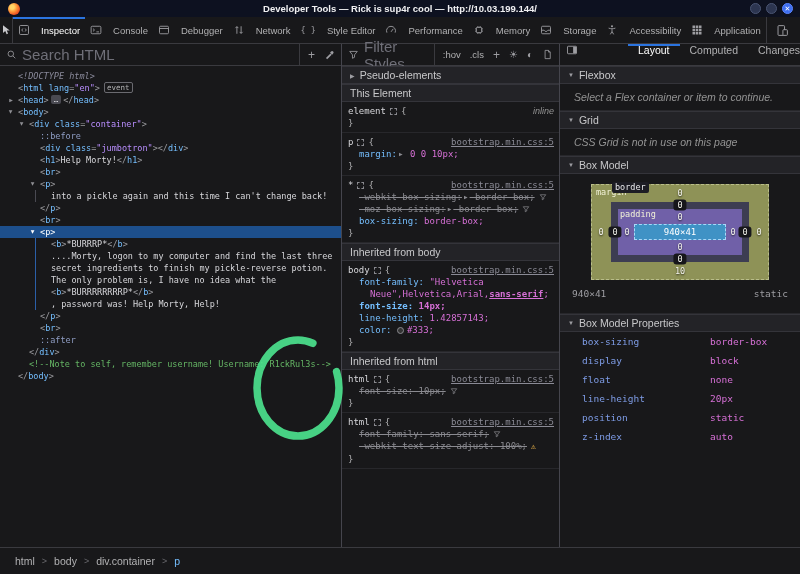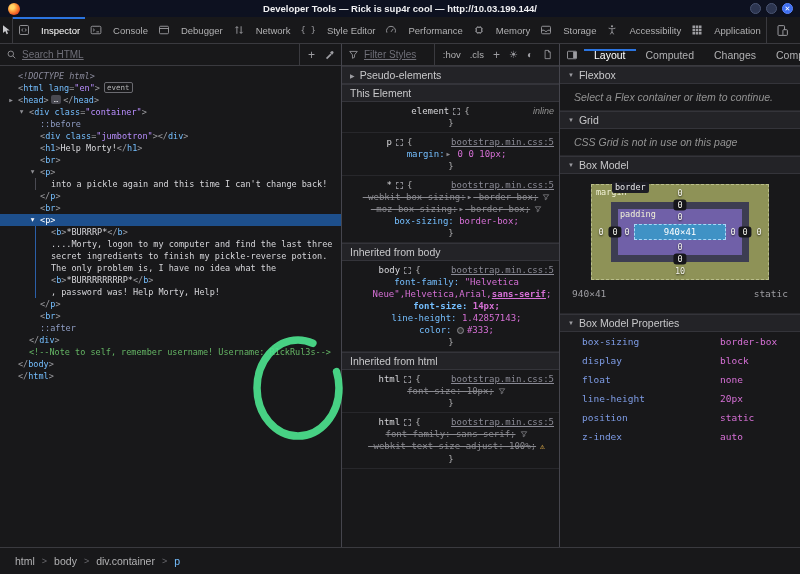--- a/index.html
+++ b/index.html
@@ -28,21 +28,21 @@
   .more-dots { color:#9d9da2; font-size:11px; letter-spacing:1px; }
 
   
   #main { display:flex; height:503px; }
   #markup-panel { width:342px; border-right:1px solid #45454d; display:flex; flex-direction:column; }
   #rules-panel  { width:218px; border-right:1px solid #45454d; display:flex; flex-direction:column; }
   #layout-panel { width:240px; display:flex; flex-direction:column; }
 
   .mini-bar { height:22px; border-bottom:1px solid #3a3a3f; display:flex; align-items:center; padding:0 6px; gap:5px; flex:none; }
   .mini-bar svg { width:11px; height:11px; }
-  .placeholder { color:#6f6f78; font-size:10px; flex:1;text-decoration:underline; }
+  .placeholder { color:#6f6f78; font-size:15px; flex:1; }
   .mini-right { display:flex; align-items:center; gap:9px; border-left:1px solid #3a3a3f; padding-left:8px; height:100%; }
   .tgl { color:#b1b1b3; font-size:9.5px; }
   .sun { color:#9d9da2; font-size:10px; }
   .moon { color:#9d9da2; font-size:10px; }
   .plus { color:#9d9da2; font-size:12px; }
 
   
   #tree { position:relative; flex:1; padding-top:4px; font:8.5px/12px "DejaVu Sans Mono", monospace; overflow:hidden; }
   .mline { position:relative; height:12px; white-space:pre; }
   .mline.selected { background:#1d4f8c; }
@@ -59,56 +59,56 @@
 
   
   #breadcrumbbar { position:absolute; left:0; right:0; bottom:0; height:27px; background:#18181a; border-top:1px solid #3a3a3f; display:flex; align-items:center; gap:7px; padding-left:15px; font-size:10.5px; color:#b1b1b3; }
   .crumb.current { color:#75bfff; }
   .crumb-sep { color:#6a6a6f; font-size:9px; }
 
   
   .rsec-header { background:#232327; border-top:1px solid #34343a; border-bottom:1px solid #34343a; color:#c8c8ca; font-size:10.5px; height:18px; display:flex; align-items:center; gap:5px; padding-left:8px; flex:none; }
   .hdr-arrow { font-size:6px; color:#9d9da2; }
   .rcard { padding:3px 0; border-bottom:1px solid #27272b; font:9px/12px "DejaVu Sans Mono", monospace; }
-  .rline { padding:0 5px 0 6px; white-space:pre; overflow:hidden;text-align:center; }
+  .rline { padding:0 5px 0 6px; white-space:pre; overflow:hidden; }
   .r-sel { color:#d7d7db; } .r-punc { color:#b1b1b3; }
   .r-name { color:#75bfff; } .r-val { color:#d670d6; }
   .r-valu { color:#d670d6; text-decoration:underline;font-weight:bold; }
   .r-struck { color:#8a8a90; text-decoration:line-through; }
   .r-note { float:right; color:#939393; font-style:italic; font-family:"Liberation Sans",sans-serif; font-size:9px; }
   .r-link { float:right; color:#8a8a95; text-decoration:underline; }
   .icon-expand { display:inline-block; color:#8a8a90; font-size:6px; margin:0 2px; vertical-align:1px; }
   .icon-funnel svg { width:8px; height:8px; margin-left:4px; vertical-align:-1px; }
   .icon-warn { color:#ffc24f; font-size:8px; margin-left:4px; }
   .swatch { display:inline-block; width:7px; height:7px; border-radius:50%; border:1px solid #8a8a90; margin-right:3px; vertical-align:-1px; }
   .icon-target { display:inline-block; width:7px; height:7px; border:1px dashed #8a8a90; margin:0 4px 0 4px; vertical-align:-1px; }
 
   
-  #rtabs { height:22px; border-bottom:1px solid #3a3a3f; display:flex; align-items:center; font-size:10.5px; color:#b1b1b3; flex:none; }
+  #rtabs { height:22px; border-bottom:1px solid #3a3a3f; display:flex; align-items:flex-start; font-size:10.5px; color:#b1b1b3; flex:none;gap:44px; }
   .rtab { display:flex; align-items:center; padding:0 10px; position:relative; white-space:nowrap; }
   .rtab.active { color:#fff; }
   .rtab.active::before { content:''; position:absolute; top:0; left:0; right:0; height:2px; background:#2b74e0; }
   .sidebar-toggle { display:flex; align-items:center; padding:0 6px; }
   .sidebar-toggle svg { width:12px; height:12px; }
   .lmsg { font-size:10.5px; font-style:italic; color:#939393; padding:7px 0 7px 14px; border-bottom:1px solid #27272b; }
 
   
   #bm-wrap { position:relative; height:140px; border-bottom:1px solid #27272b; flex:none; }
   .bm-margin { position:absolute; left:31px; top:10px; width:178px; height:96px; background:#8e9257; border:1px dashed #b9bd8a; }
   .bm-border { position:absolute; left:19px; top:17px; width:138px; height:60px; background:#3d3d52; }
   .bm-padding { position:absolute; left:7px; top:7px; width:124px; height:46px; background:#7060a8; }
   .bm-content { position:absolute; left:16px; top:15px; width:92px; height:16px; background:#3f92c5; border:1px dashed #a8d8f8; display:flex; align-items:center; justify-content:center; color:#fff; font:9px "DejaVu Sans Mono",monospace; }
   .bm-num { position:absolute; transform:translate(-50%,-50%); color:#f2f2ec; font:8.5px "DejaVu Sans Mono",monospace; text-shadow:0 1px 2px rgba(0,0,0,.7); }
   .bm-pill { background:#17171b; border-radius:3px; padding:0 4px; line-height:11px; }
   .bm-label { position:absolute; font:8.5px "DejaVu Sans Mono",monospace; color:#f2f2d8; }
   .bm-label.chip { background:#1d1d24; color:#e8e8ea; padding:0 3px; border-radius:2px; line-height:11px; }
   .bm-size-row { position:absolute; left:12px; right:12px; top:114px; display:flex; justify-content:space-between; color:#9d9da2; font:9.5px "DejaVu Sans Mono",monospace; }
 
   .prow { display:flex; align-items:center; height:19px; padding-left:22px; font:9.5px "DejaVu Sans Mono",monospace; }
-  .pname { width:138px; color:#7e9ce6; }
+  .pname { width:128px; color:#7e9ce6; }
   .pval { color:#d670d6; }
 
   
   #annotation-overlay { position:absolute; inset:0; z-index:50; pointer-events:none; }
 </style>
 </head>
 <body>
 
 <div id="app">
 
@@ -250,20 +250,21 @@
                 <path d="M2.8 13.2 l6.6-6.6 1.8 1.8 -6.6 6.6 z" fill="#9d9da2"></path>
                 <path d="M10.3 3.7 a2.1 2.1 0 0 1 3 3 l-1.5 1.5 -3 -3 z" fill="#9d9da2"></path>
               </svg>
             </span>
         </span>
       </div>
       <div id="tree">
           <div class="mline" style="padding-left: 18px;"><span class="s-doctype">&lt;!DOCTYPE html&gt;</span></div>
           <div class="mline" style="padding-left: 18px;"><span class="s-punc">&lt;</span><span class="s-tag">html</span><span class="s-punc"> </span><span class="s-attr">lang</span><span class="s-punc">=</span><span class="s-val">"en"</span><span class="s-punc">&gt;</span><span class="s-badge">event</span></div>
           <div class="mline" style="padding-left: 18px;"><span class="m-arrow" style="left: 7px;">▶</span><span class="s-punc">&lt;</span><span class="s-tag">head</span><span class="s-punc">&gt;</span><span class="s-badgedots">…</span><span class="s-punc">&lt;/</span><span class="s-tag">head</span><span class="s-punc">&gt;</span></div>
+          <div class="mline" style="padding-left: 18px;"><span class="m-arrow" style="left: 7px; transform: rotate(90deg);">▶</span><span class="s-punc">&lt;</span><span class="s-tag">body</span><span class="s-punc">&gt;</span></div>
           <div class="mline" style="padding-left: 29px;"><span class="m-arrow" style="left: 18px; transform: rotate(90deg);">▶</span><span class="s-punc">&lt;</span><span class="s-tag">div</span><span class="s-punc"> </span><span class="s-attr">class</span><span class="s-punc">=</span><span class="s-val">"container"</span><span class="s-punc">&gt;</span></div>
           <div class="mline" style="padding-left: 40px;"><span class="s-pseudo">::before</span></div>
           <div class="mline" style="padding-left: 40px;"><span class="s-punc">&lt;</span><span class="s-tag">div</span><span class="s-punc"> </span><span class="s-attr">class</span><span class="s-punc">=</span><span class="s-val">"jumbotron"</span><span class="s-punc">&gt;</span><span class="s-punc">&lt;/</span><span class="s-tag">div</span><span class="s-punc">&gt;</span></div>
           <div class="mline" style="padding-left: 40px;"><span class="s-punc">&lt;</span><span class="s-tag">h1</span><span class="s-punc">&gt;</span><span class="s-text">Help Morty!</span><span class="s-punc">&lt;/</span><span class="s-tag">h1</span><span class="s-punc">&gt;</span></div>
           <div class="mline" style="padding-left: 40px;"><span class="s-punc">&lt;</span><span class="s-tag">br</span><span class="s-punc">&gt;</span></div>
           <div class="mline" style="padding-left: 40px;"><span class="m-arrow" style="left: 29px; transform: rotate(90deg);">▶</span><span class="s-punc">&lt;</span><span class="s-tag">p</span><span class="s-punc">&gt;</span></div>
           <div class="mline" style="padding-left: 51px;"><span class="m-guide gray" style="left: 35px;"></span><span class="s-text">into a pickle again and this time I can't change back!</span></div>
           <div class="mline" style="padding-left: 40px;"><span class="s-punc">&lt;/</span><span class="s-tag">p</span><span class="s-punc">&gt;</span></div>
           <div class="mline" style="padding-left: 40px;"><span class="s-punc">&lt;</span><span class="s-tag">br</span><span class="s-punc">&gt;</span></div>
           <div class="mline selected" style="padding-left: 40px;"><span class="m-arrow" style="left: 29px; transform: rotate(90deg);">▶</span><span class="s-punc">&lt;</span><span class="s-tag">p</span><span class="s-punc">&gt;</span></div>
@@ -272,21 +273,20 @@
           <div class="mline" style="padding-left: 51px;"><span class="m-guide blue" style="left: 35px;"></span><span class="s-text">secret ingredients to finish my pickle-reverse potion.</span></div>
           <div class="mline" style="padding-left: 51px;"><span class="m-guide blue" style="left: 35px;"></span><span class="s-text">The only problem is, I have no idea what the</span></div>
           <div class="mline" style="padding-left: 51px;"><span class="m-guide blue" style="left: 35px;"></span><span class="s-punc">&lt;</span><span class="s-tag">b</span><span class="s-punc">&gt;</span><span class="s-text">*BURRRRRRRRP*</span><span class="s-punc">&lt;/</span><span class="s-tag">b</span><span class="s-punc">&gt;</span></div>
           <div class="mline" style="padding-left: 51px;"><span class="m-guide blue" style="left: 35px;"></span><span class="s-text">, password was! Help Morty, Help!</span></div>
           <div class="mline" style="padding-left: 40px;"><span class="s-punc">&lt;/</span><span class="s-tag">p</span><span class="s-punc">&gt;</span></div>
           <div class="mline" style="padding-left: 40px;"><span class="s-punc">&lt;</span><span class="s-tag">br</span><span class="s-punc">&gt;</span></div>
           <div class="mline" style="padding-left: 40px;"><span class="s-pseudo">::after</span></div>
           <div class="mline" style="padding-left: 29px;"><span class="s-punc">&lt;/</span><span class="s-tag">div</span><span class="s-punc">&gt;</span></div>
           <div class="mline" style="padding-left: 29px;"><span class="s-comment">&lt;!--Note to self, remember username! Username: R1ckRul3s--&gt;</span></div>
           <div class="mline" style="padding-left: 18px;"><span class="s-punc">&lt;/</span><span class="s-tag">body</span><span class="s-punc">&gt;</span></div>
-          <div class="mline" style="padding-left: 18px;"><span class="s-punc">&lt;/</span><span class="s-tag">html</span><span class="s-punc">&gt;</span></div>
         </div>
     </div>
 
     <div id="rules-panel">
       <div class="mini-bar">
         <span id="ic-funnelbar">
             <svg viewBox="0 0 16 16" fill="none" stroke="#9d9da2" stroke-width="1.2" style="width: 11px; height: 11px; display: block;">
               <path d="M2.5 3.5 H13.5 L9.5 8.5 V12 L6.5 13.5 V8.5 Z"></path>
             </svg>
           </span>

